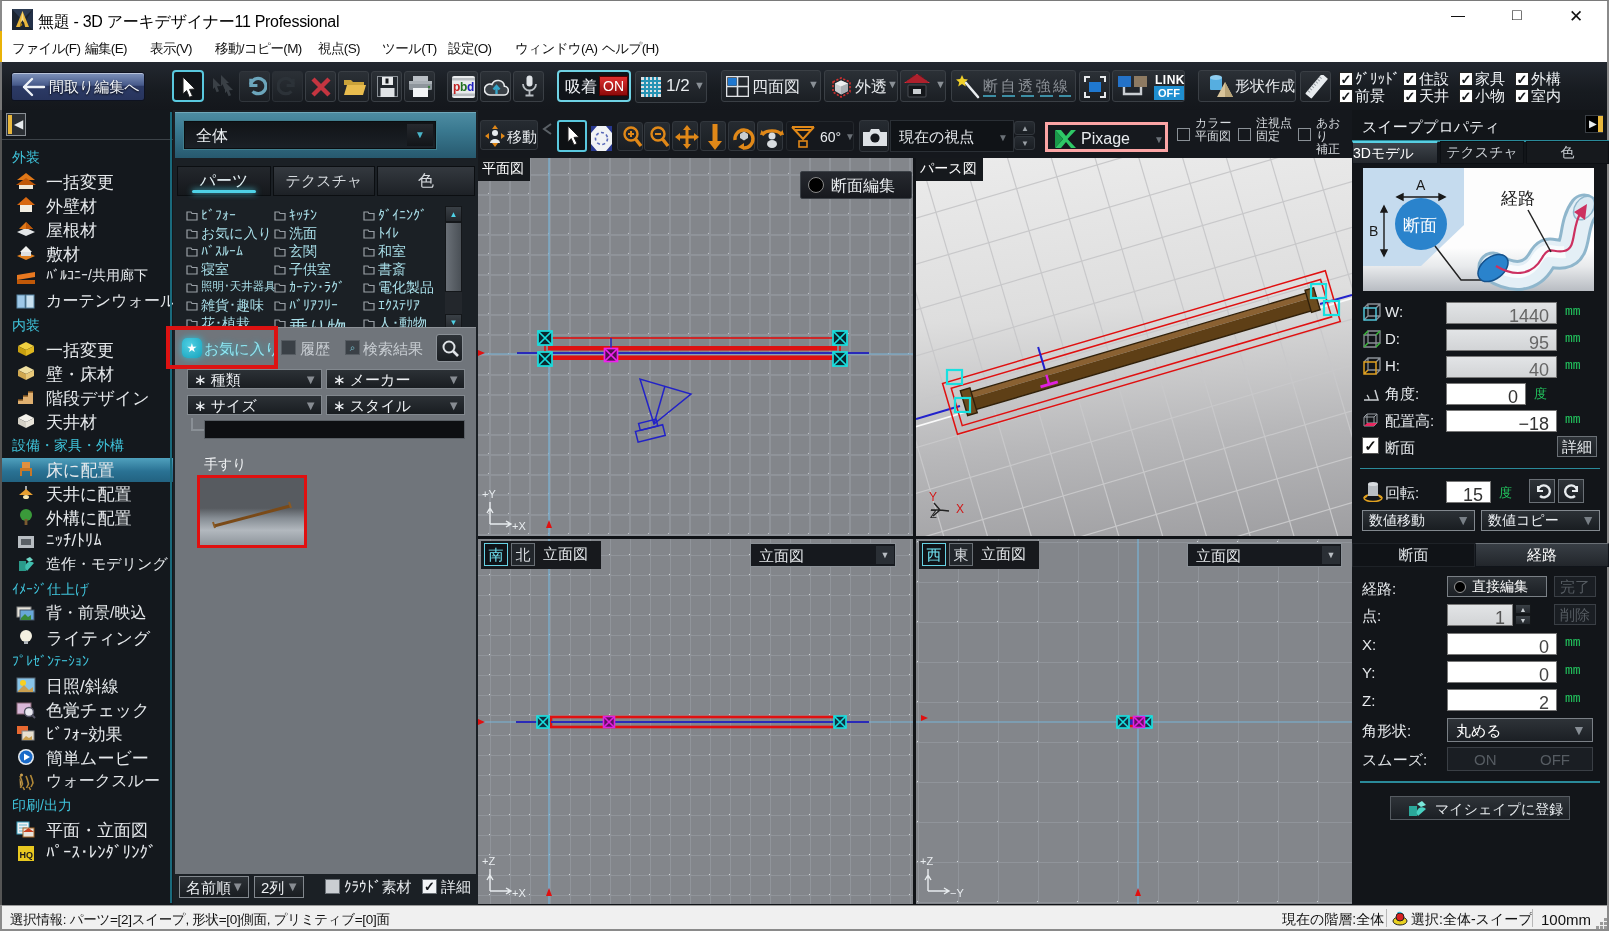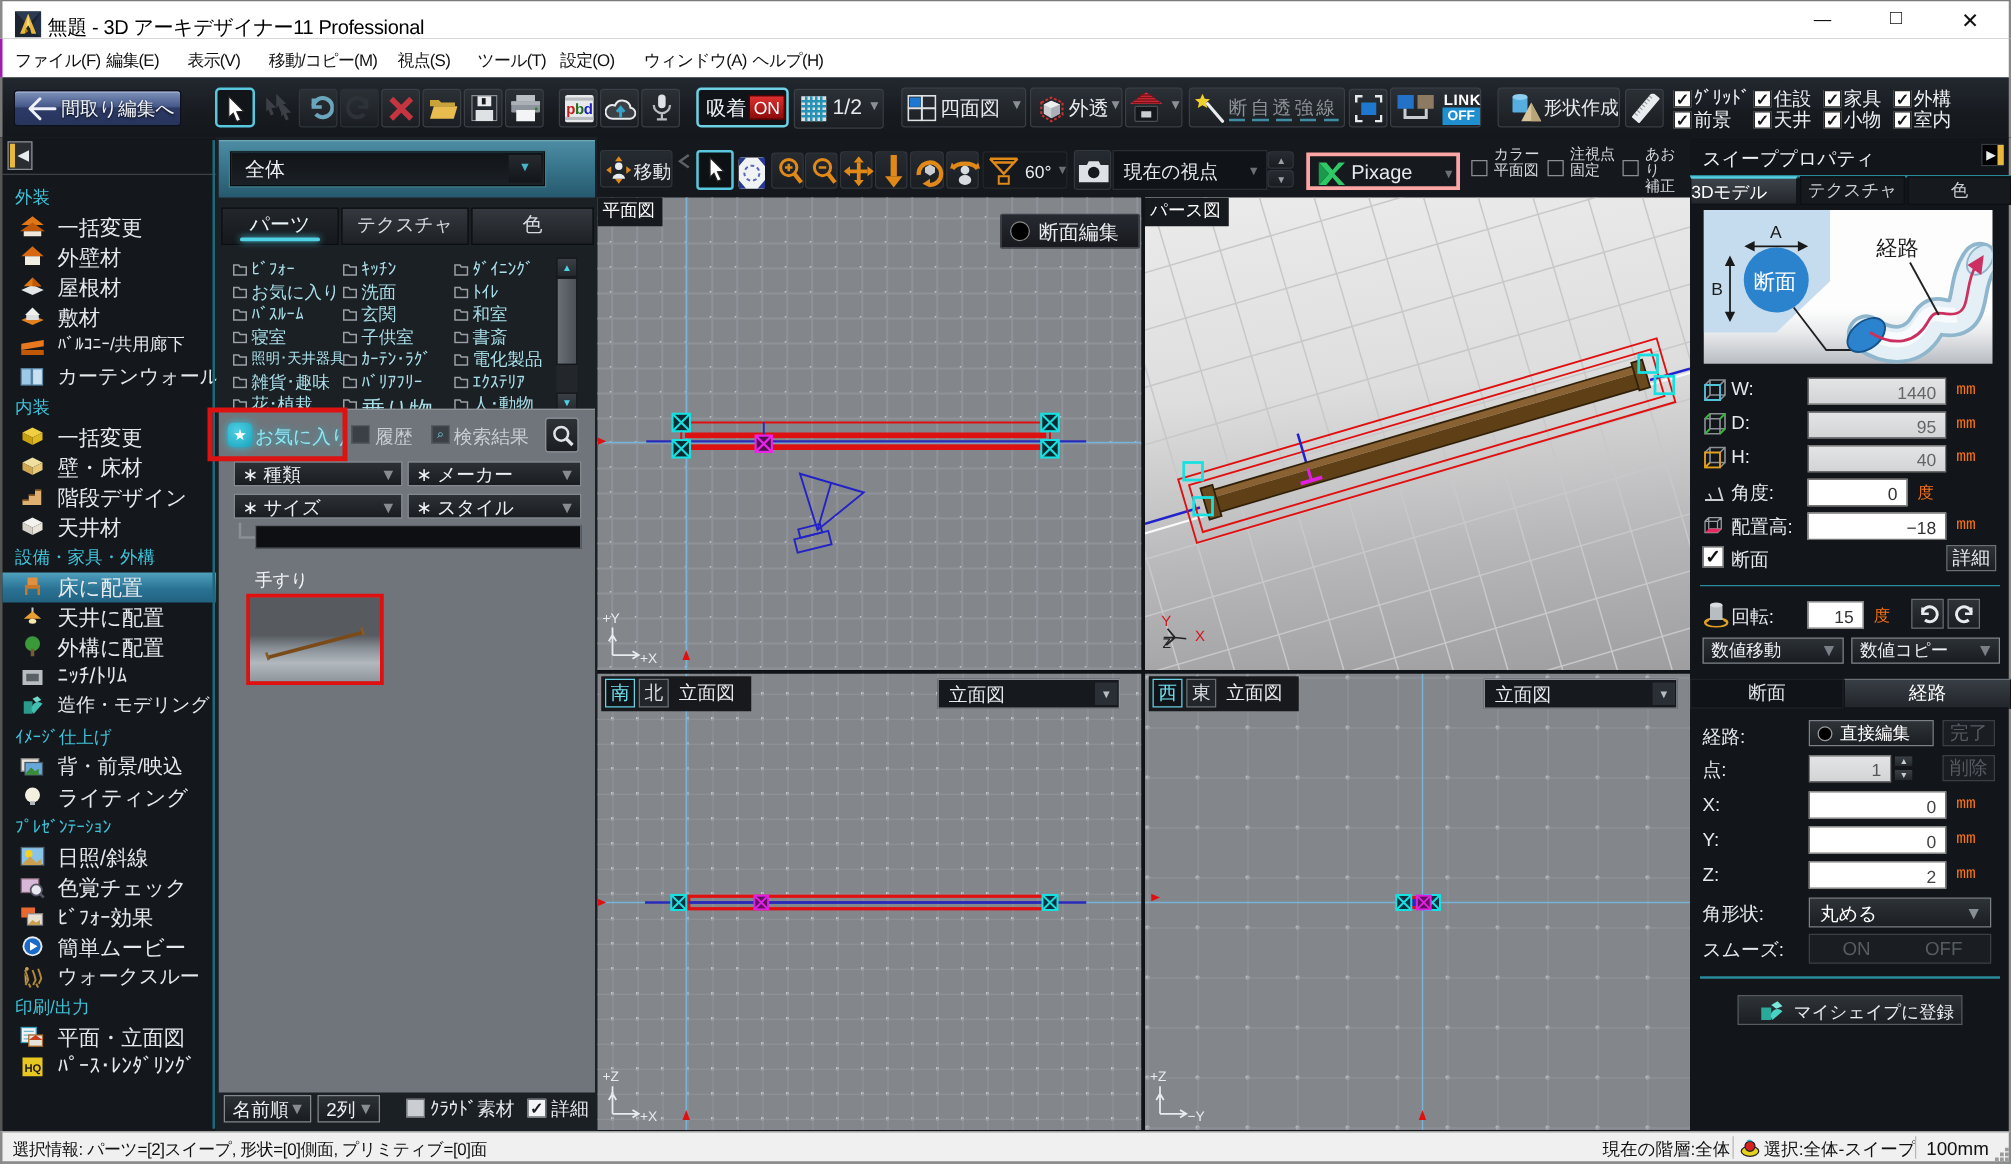--- a/index.html
+++ b/index.html
@@ -1,36 +1,36 @@
 <!DOCTYPE html>
 <html><head><meta charset="utf-8">
 <style>
 *{margin:0;padding:0;box-sizing:border-box;}
 html,body{width:1609px;height:931px;overflow:hidden;background:#22262b;font-family:"Liberation Sans",sans-serif;}
 .abs{position:absolute;}
 #app{position:relative;width:1609px;height:931px;}
 
 #titlebar{left:0;top:0;width:1609px;height:31px;background:#fff;border-top:1px solid #7a7a7a;border-left:2px solid #8a8a8a;border-right:2px solid #8a8a8a;}
-#menubar{left:0;top:31px;width:1609px;height:31px;background:#fff;border-left:2px solid #a21caf;border-right:2px solid #8a8a8a;}
+#menubar{left:0;top:31px;width:1609px;height:31px;background:#fff;border-left:2px solid #eab308;border-right:2px solid #8a8a8a;}
 .menuitem{position:absolute;top:9px;color:#111;font-size:13.5px;letter-spacing:-0.6px;white-space:nowrap;}
 
 #toolbar{left:0;top:62px;width:1609px;height:48px;background:linear-gradient(#232830,#171b20 60%,#14171c);border-left:2px solid #777;border-right:2px solid #888;}
 .tbtn{position:absolute;top:9px;height:31px;background:linear-gradient(#2b3036,#1b1f24);border:1px solid #3a3f45;border-radius:3px;}
 .tbchk{position:absolute;width:14px;height:14px;background:#fff;border:1px solid #222;color:#15181c;font-size:13px;font-weight:bold;line-height:13px;text-align:center;}
 .tblb{position:absolute;color:#eef1f4;font-size:15px;}
 
 #sidebar{left:0;top:110px;width:173px;height:795px;background:#14181d;border-left:2px solid #555;}
 .cat{position:absolute;left:10px;color:#3fc3da;font-size:14px;white-space:nowrap;}
 .sitem{position:absolute;left:44px;color:#e6e9ec;font-size:17px;white-space:nowrap;letter-spacing:0;}
 
 #panel2{left:173px;top:110px;width:305px;height:795px;background:#1b2025;}
 .rlab{position:absolute;color:#e6e9ec;font-size:15px;white-space:nowrap;}
-.runit{position:absolute;color:#f97316;font-size:13px;font-family:"Liberation Mono",monospace;}
+.runit{position:absolute;color:#22c55e;font-size:13px;font-family:"Liberation Mono",monospace;}
 .rinput{position:absolute;height:22px;background:#fff;border:1px solid #777;}
-.rinput span{position:absolute;right:7px;top:3px;color:#333;font-size:14px;}
+.rinput span{position:absolute;right:7px;top:3px;color:#333;font-size:18px;}
 .rinput.gray{background:linear-gradient(#e2e4e6,#d2d4d6);}
 .rinput.gray span{color:#666;}
 .rotbtn{position:absolute;width:26px;height:24px;background:linear-gradient(#2e3338,#1b1f24);border:1px solid #6a7076;padding:3px 0 0 4px;}
 .vbtn{position:absolute;height:30px;background:linear-gradient(#262b31,#1a1e23);border:1px solid #32373d;border-radius:3px;}
 .fdrop{position:absolute;height:20px;background:linear-gradient(#2c3136,#191d21);border:1px solid #82888e;}
 .fdrop span{position:absolute;left:6px;top:1px;color:#eef1f4;font-size:15px;white-space:nowrap;}
 .fdrop i{position:absolute;right:4px;top:2px;color:#878c92;font-size:13px;font-style:normal;}
 
 #main{left:478px;top:110px;width:874px;height:795px;background:#101317;}
 

